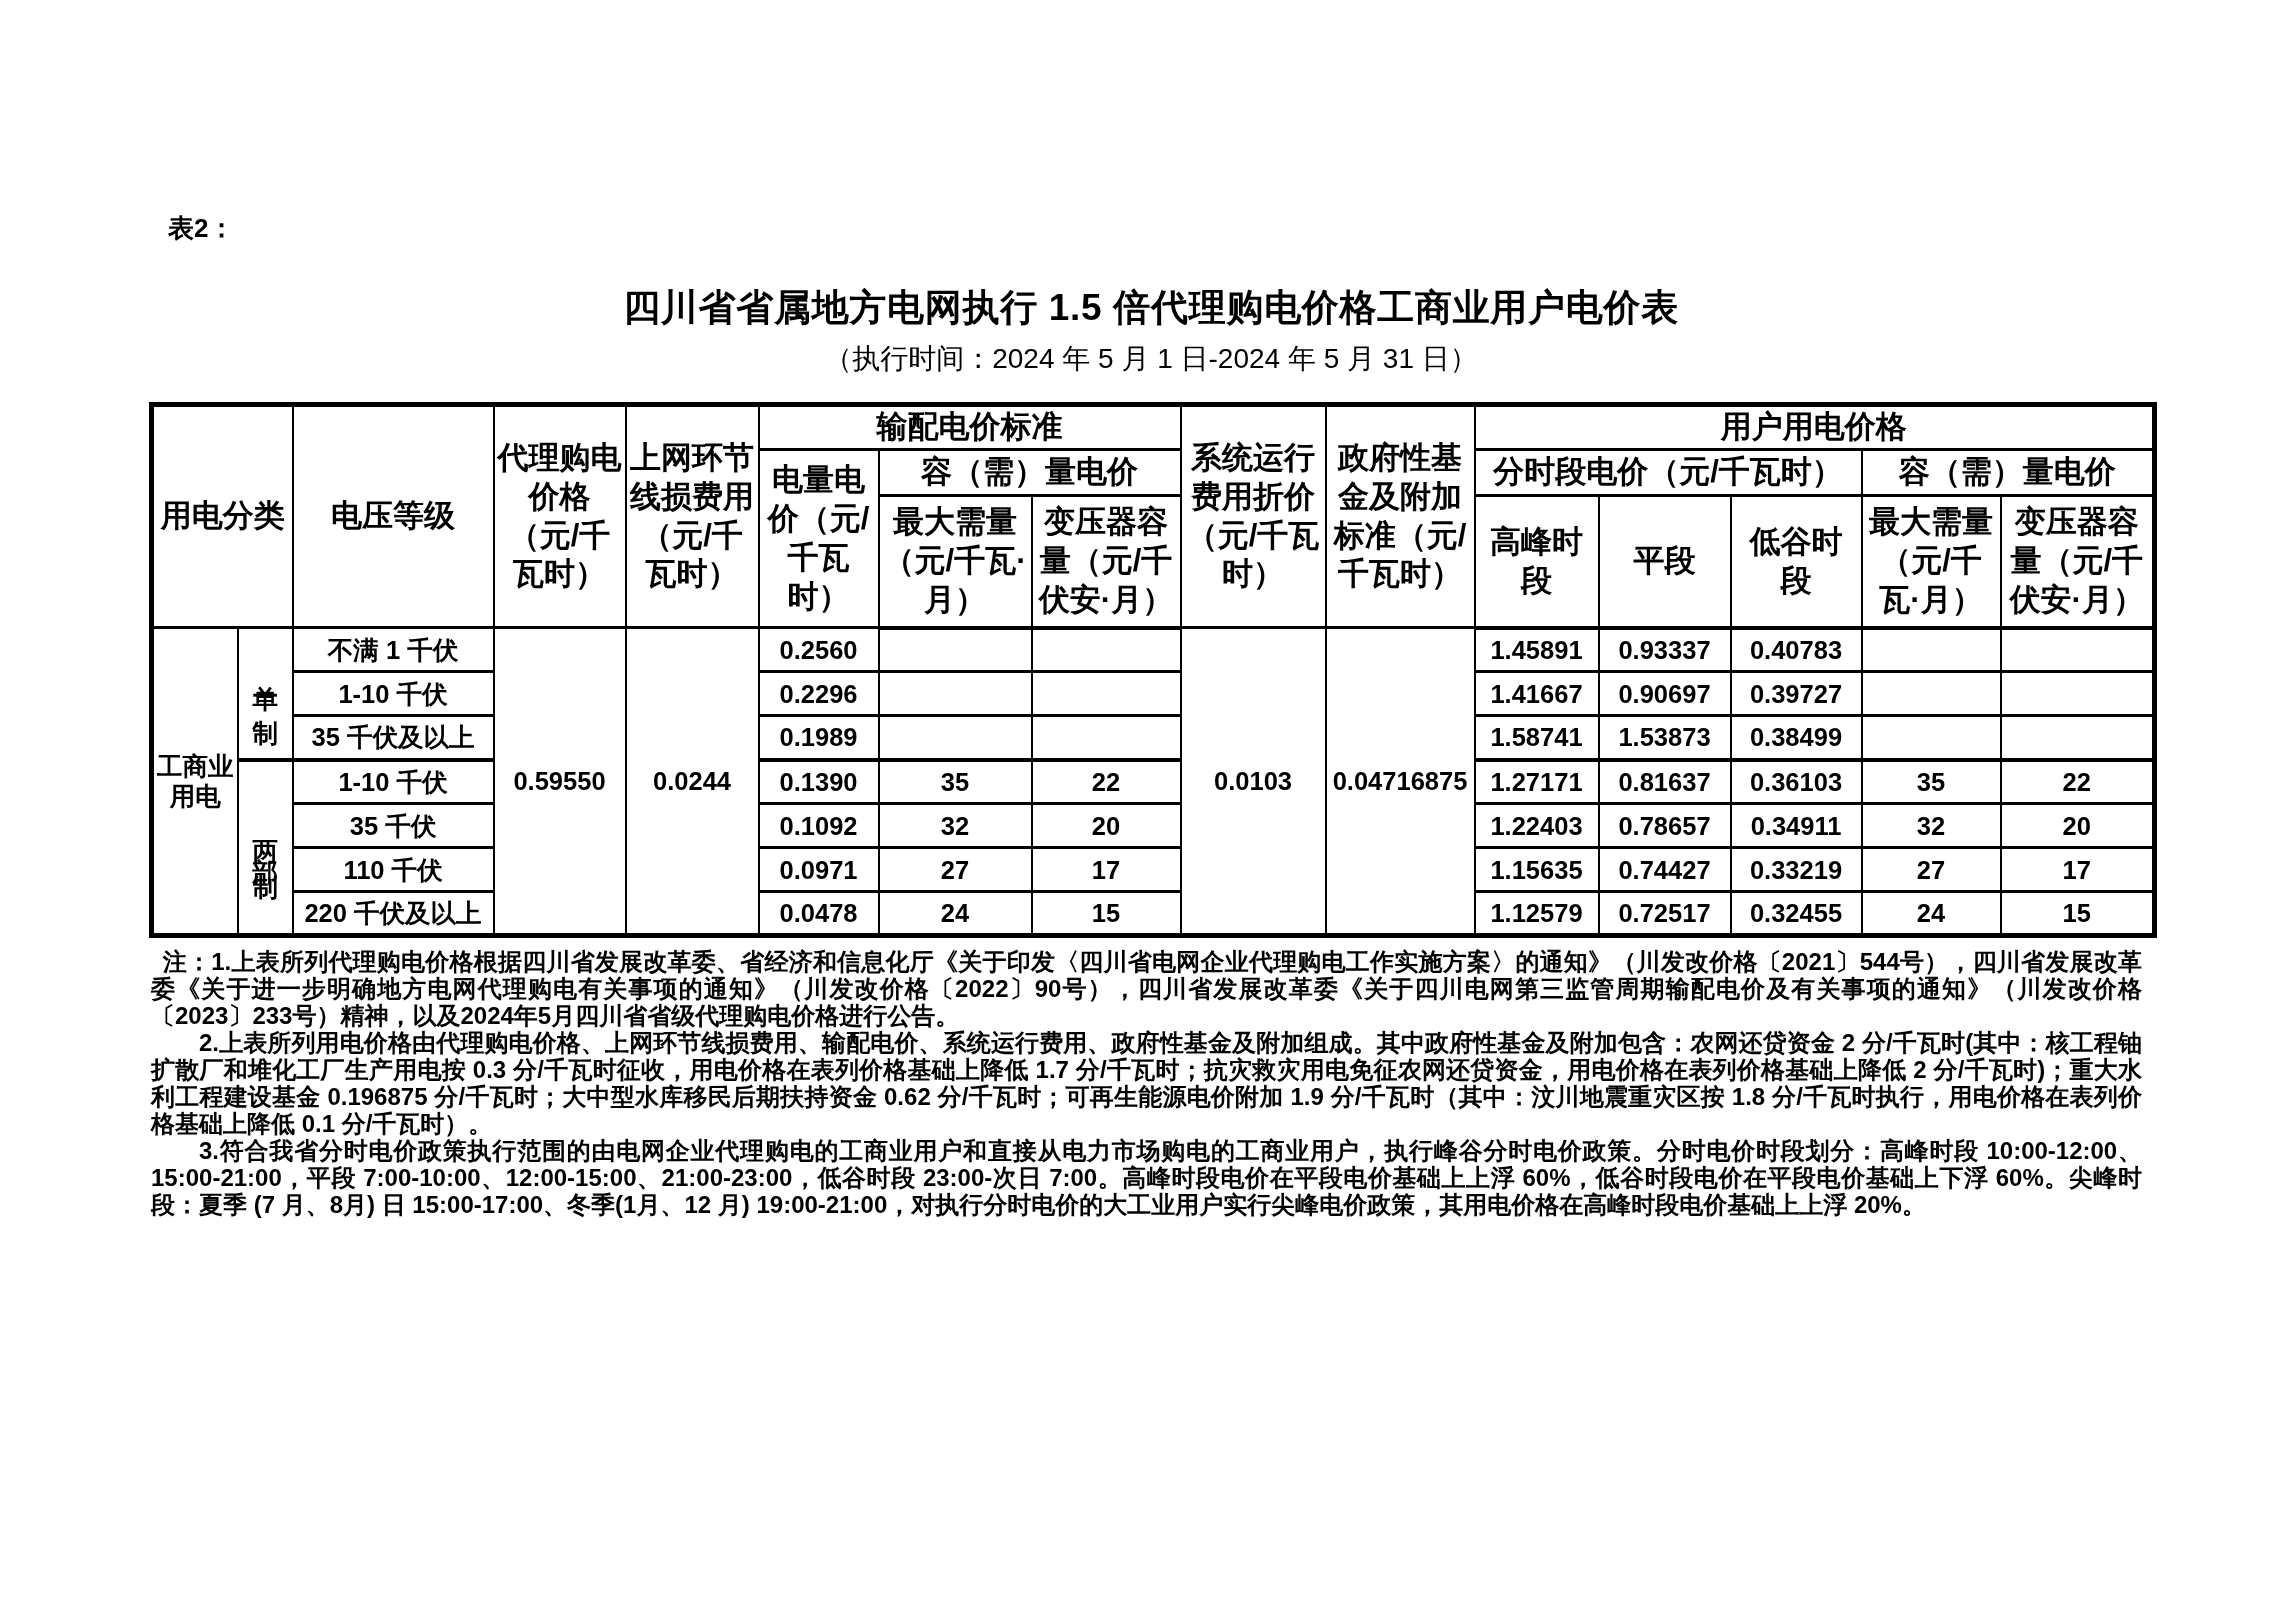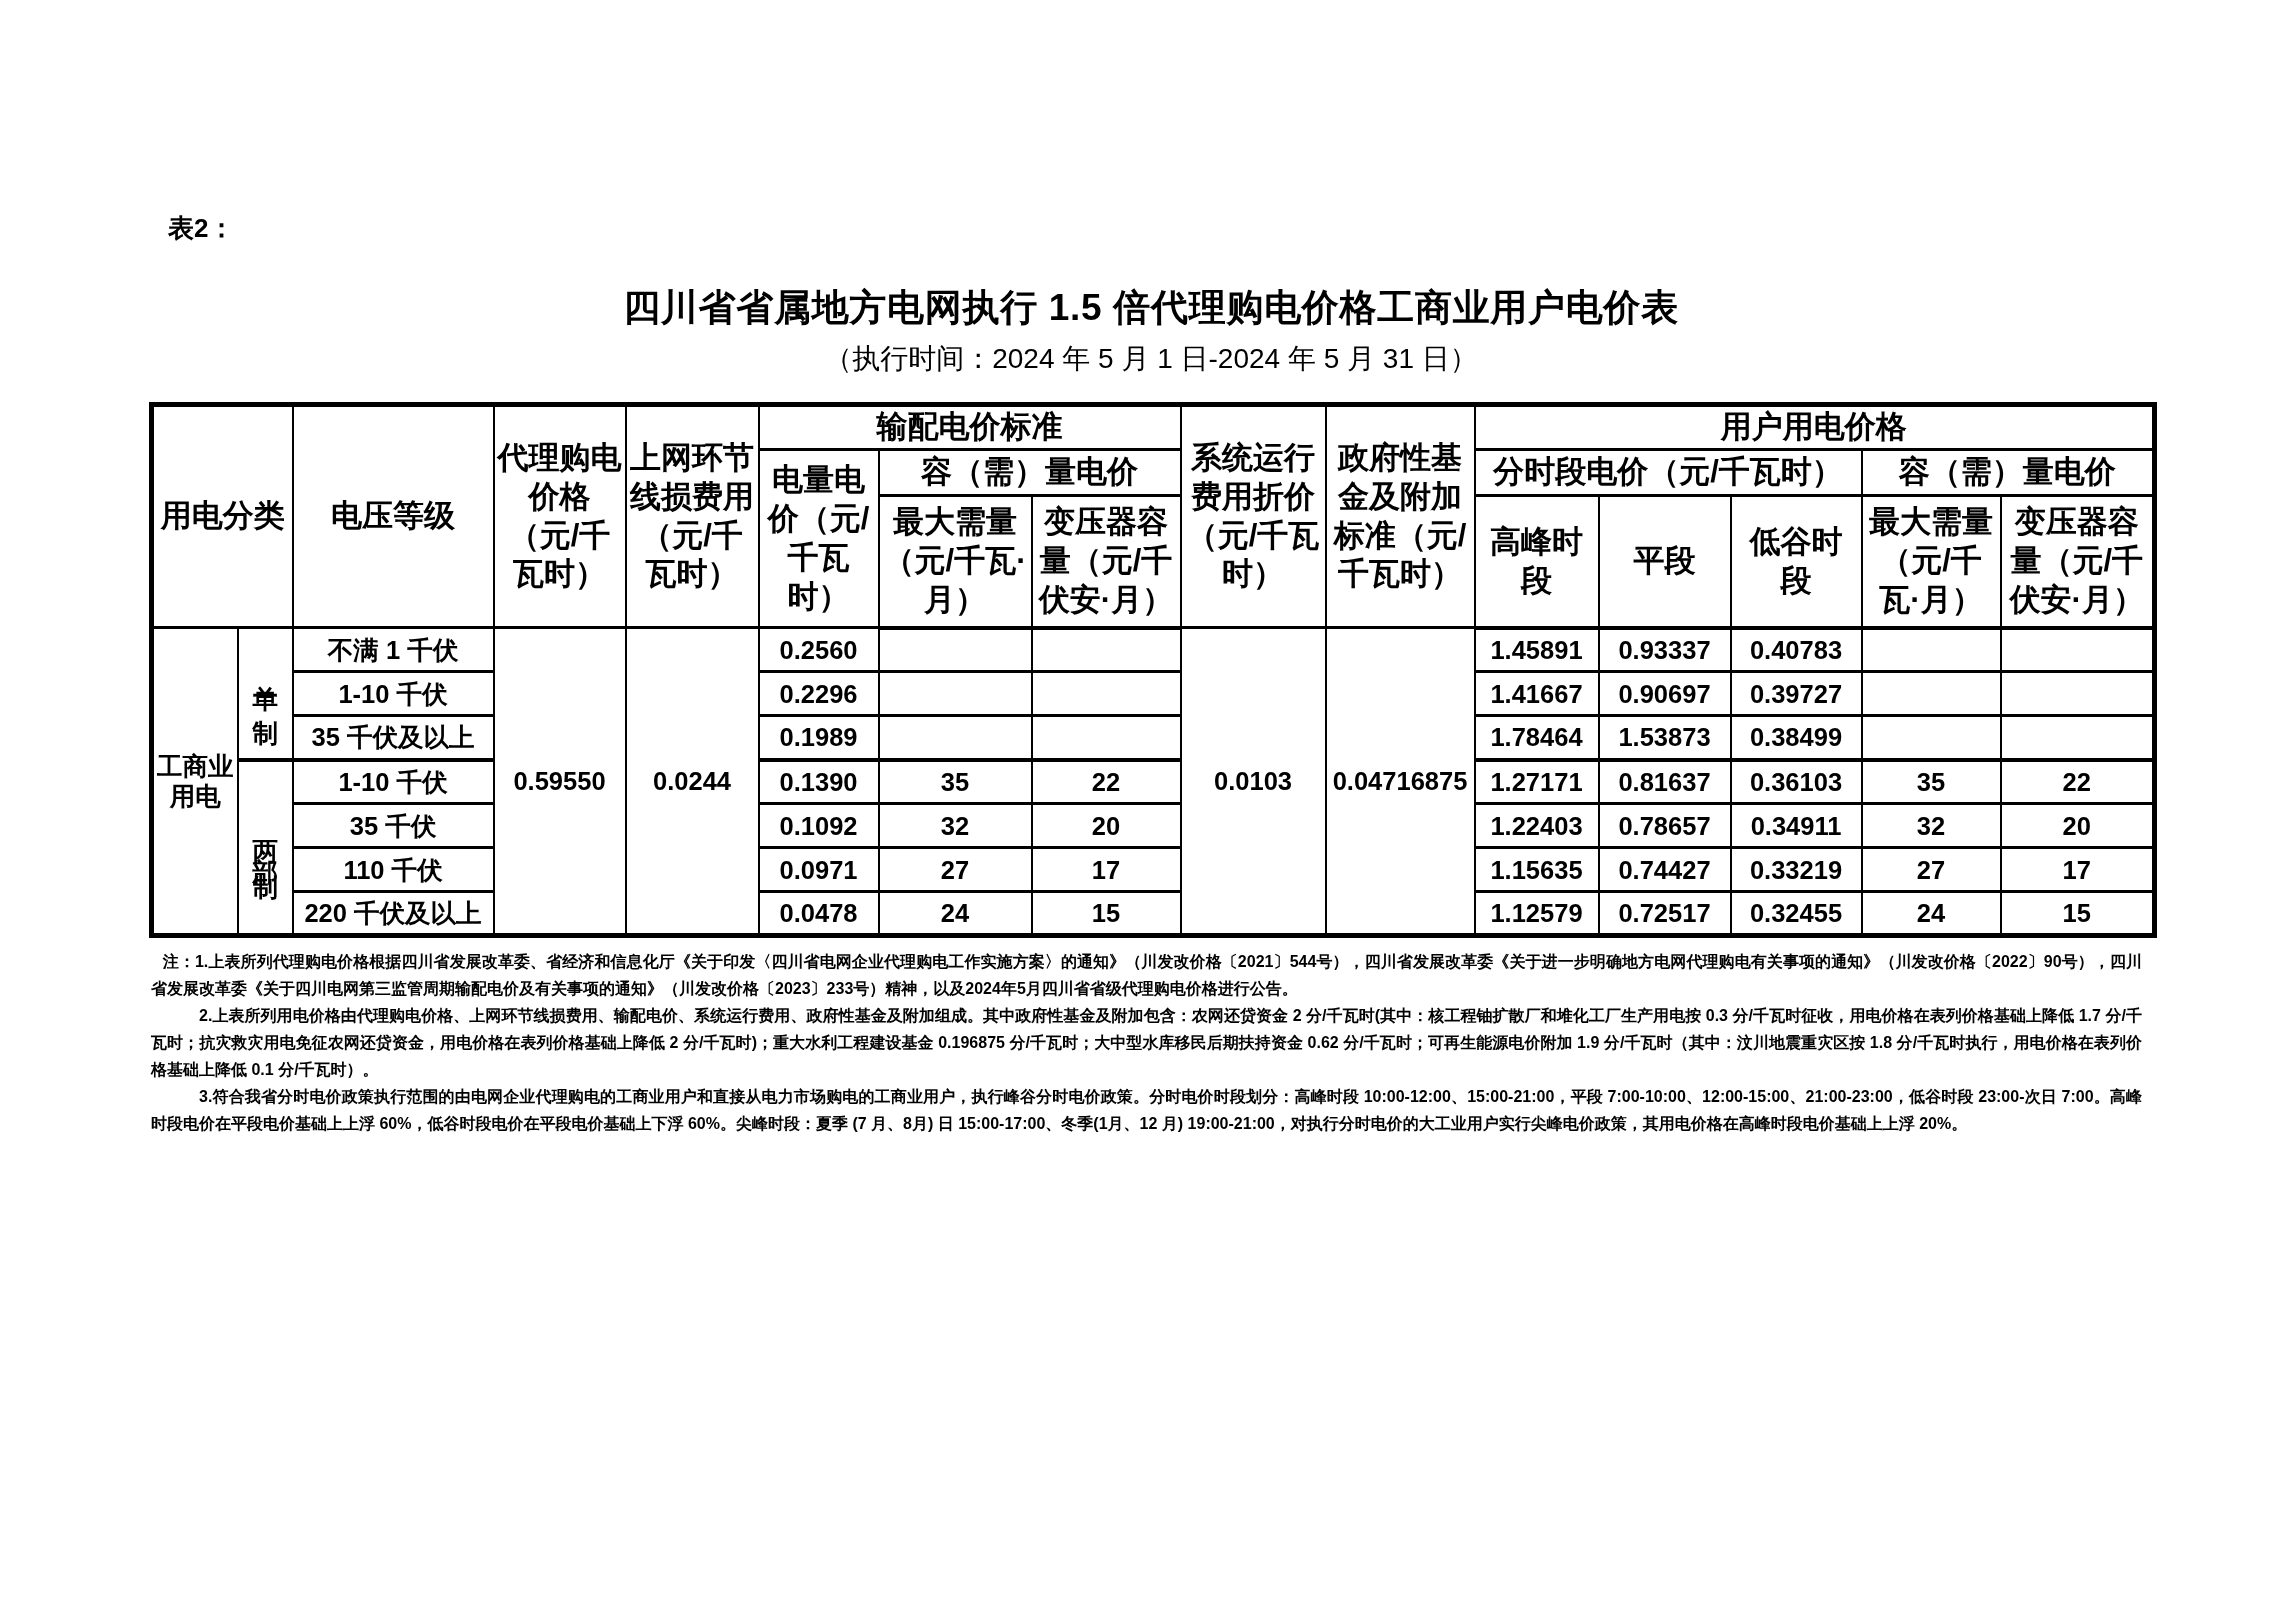--- a/index.html
+++ b/index.html
@@ -35,21 +35,21 @@
   tr.hrow3{height:132px;}
   tr.brow{height:44px;}
   tr.hrow3 th{border-bottom-width:4.6px;}
   tr.twopart-start td{border-top-width:4.6px;}
   .vtext{
     writing-mode:vertical-lr;text-orientation:upright;
     display:inline-block;line-height:1;letter-spacing:17px;
   }
   .notes{
     position:absolute;left:151px;top:948px;width:1991px;
-    font-size:16px;line-height:27px;font-weight:bold;text-align:justify;
+    font-size:24px;line-height:27px;font-weight:bold;text-align:justify;
   }
   .notes p{margin:0;}
   .notes p.first{text-indent:11.8px;}
   .notes p.cont{text-indent:48px;}
 </style>
 </head>
 <body>
 
 <div class="page-label">表2：</div>
 <div class="doc-title">四川省省属地方电网执行 1.5 倍代理购电价格工商业用户电价表</div>
@@ -125,21 +125,21 @@
     <td>0.90697</td>
     <td>0.39727</td>
     <td></td>
     <td></td>
   </tr>
   <tr class="brow">
     <td>35 千伏及以上</td>
     <td>0.1989</td>
     <td></td>
     <td></td>
-    <td>1.78464</td>
+    <td>1.58741</td>
     <td>1.53873</td>
     <td>0.38499</td>
     <td></td>
     <td></td>
   </tr>
   <tr class="brow twopart-start">
     <td rowspan="4"><span class="vtext">两部制</span></td>
     <td>1-10 千伏</td>
     <td>0.1390</td>
     <td>35</td>

